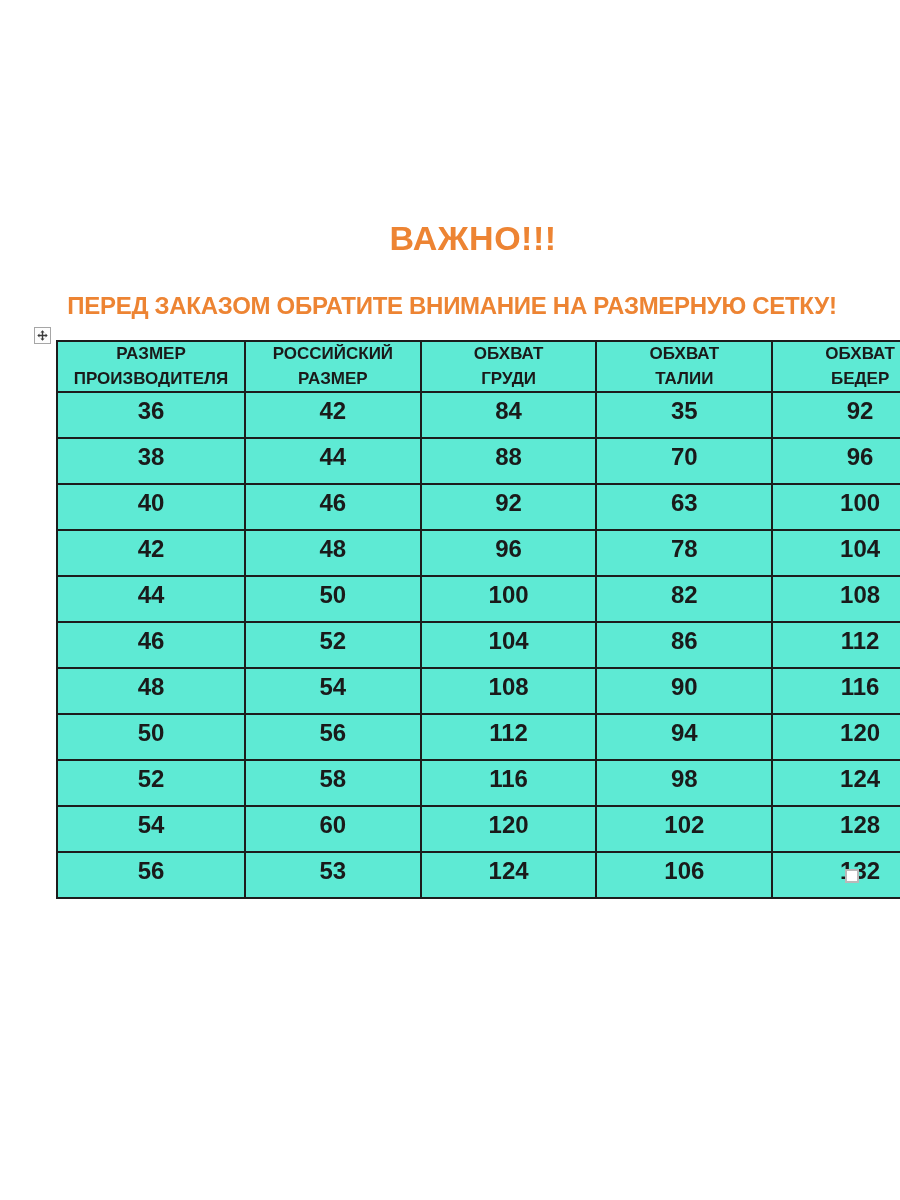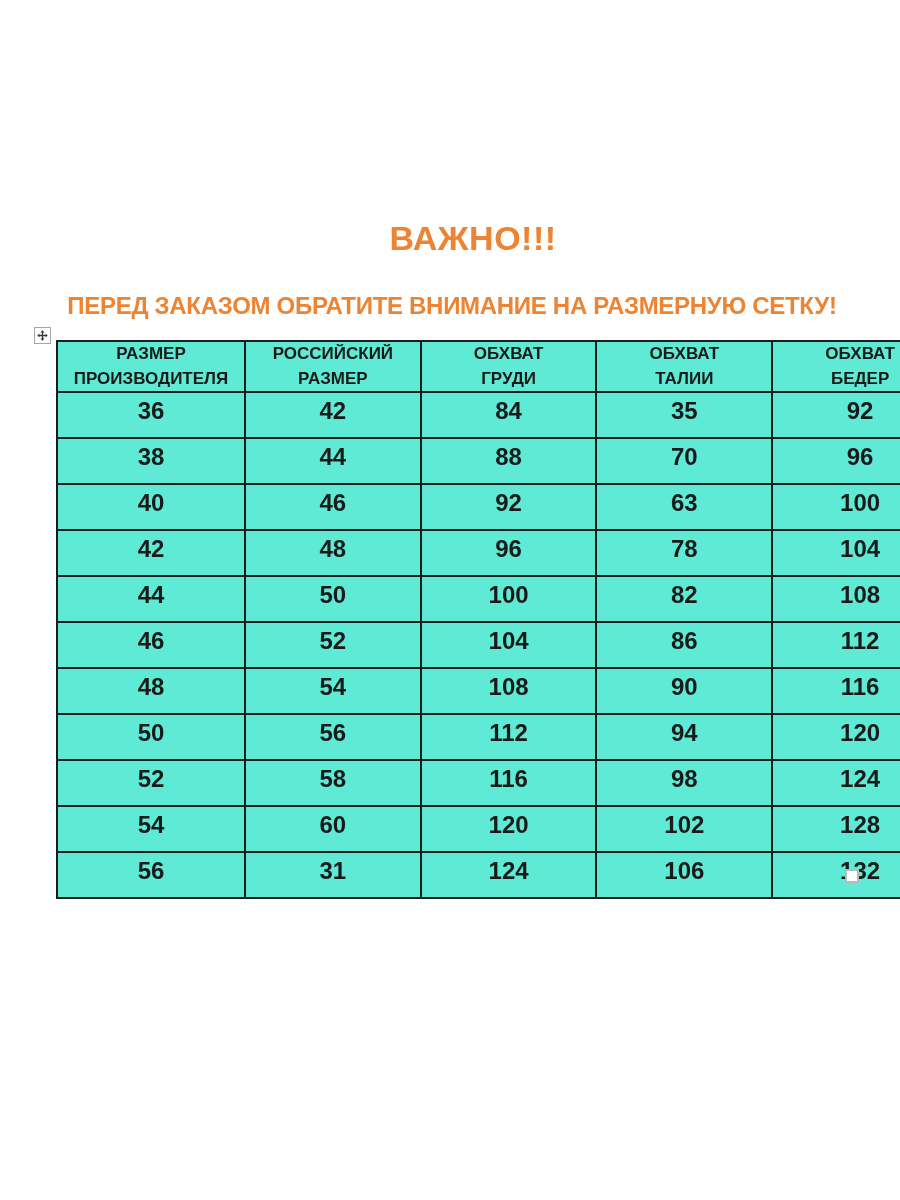--- a/index.html
+++ b/index.html
@@ -204,21 +204,21 @@
         </tr>
         <tr>
           <td>54</td>
           <td>60</td>
           <td>120</td>
           <td>102</td>
           <td>128</td>
         </tr>
         <tr>
           <td>56</td>
-          <td>31</td>
+          <td>53</td>
           <td>124</td>
           <td>106</td>
           <td>132</td>
         </tr>
       </tbody>
   </table>
 
   <div class="resize-handle"></div>
 
 </div>

